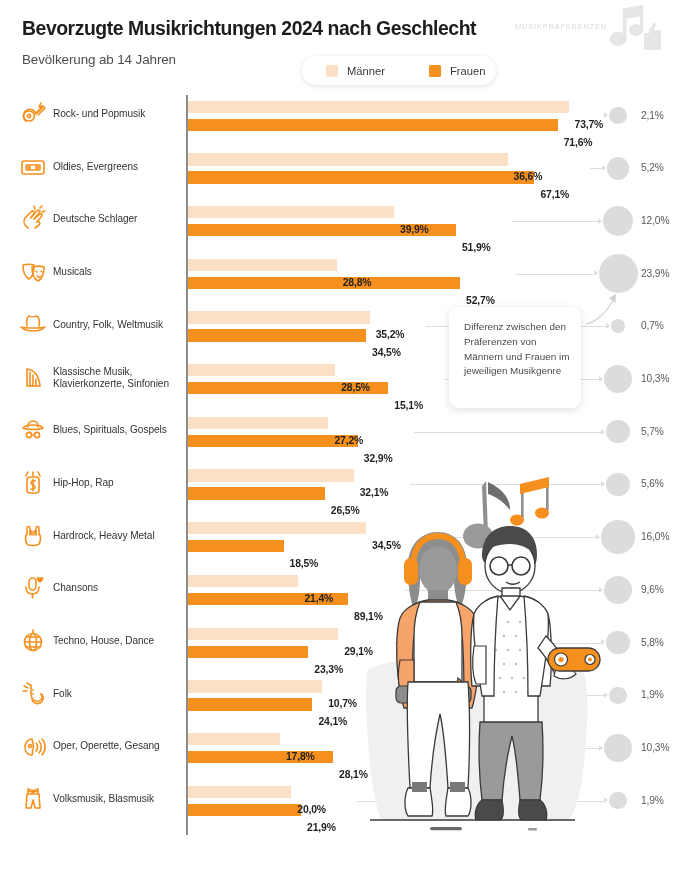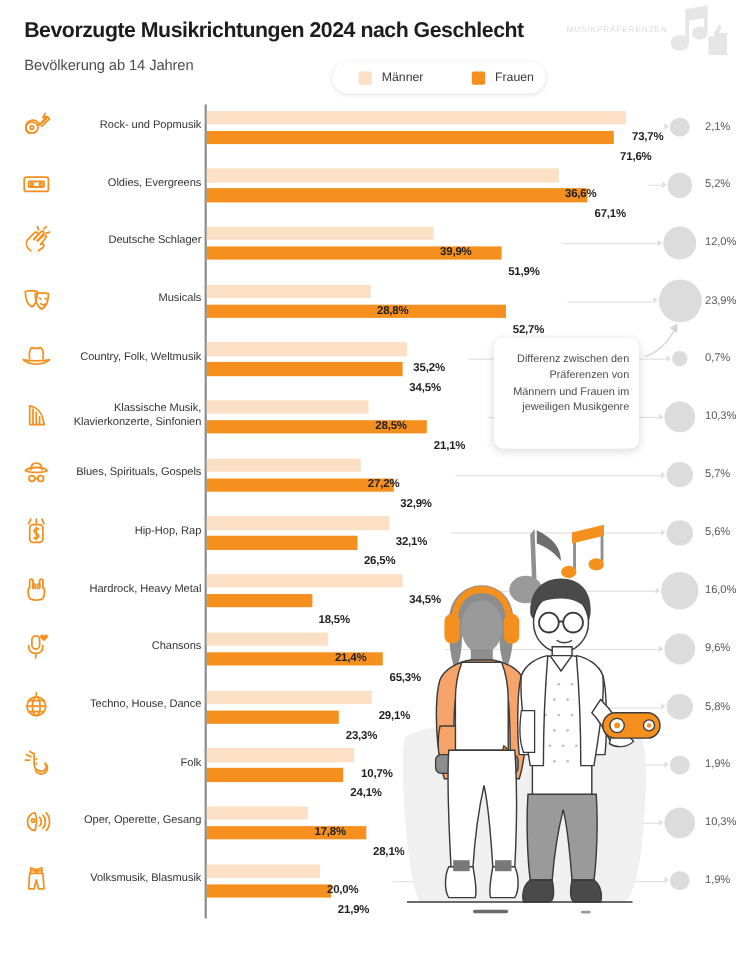--- a/index.html
+++ b/index.html
@@ -5,21 +5,21 @@
 <style>
   html,body{margin:0;padding:0;}
   body{
     width:675px;height:880px;
     background:#ffffff;
     font-family:"Liberation Sans","DejaVu Sans",sans-serif;
     color:#2b2b2b;
     overflow:hidden;
     position:relative;
   }
-  #root{position:relative;width:675px;height:880px;text-align:right;}
+  #root{position:relative;width:675px;height:880px;}
 
   
   .header{position:absolute;left:0;top:0;width:675px;height:92px;}
   .title{
     position:absolute;left:22px;top:17px;
     font-size:19.4px;font-weight:bold;letter-spacing:-0.45px;
     color:#1d1d1d;white-space:nowrap;
   }
   .subtitle{
     position:absolute;left:22px;top:52px;
@@ -273,21 +273,21 @@
               <path d="M9 6 C16 7 21 13 22 23" stroke="#F5901F" stroke-width="1.6" fill="none" stroke-linecap="round" stroke-linejoin="round"></path>
        <path d="M9 6 L9 23 L22 23" stroke="#F5901F" stroke-width="1.6" fill="none" stroke-linecap="round" stroke-linejoin="round"></path>
        <path d="M12 9 L12 23 M15 12 L15 23 M18 16 L18 23" stroke="#F5901F" stroke-width="1.6" fill="none" stroke-linecap="round" stroke-linejoin="round"></path>
             </svg></span>
      <div class="cat-label two"><span>Klassische Musik,</span><br><span>Klavierkonzerte, Sinfonien</span></div>
 
      <div class="bar m" style="width:147.1455px"></div>
      <div class="bar f" style="width:200.3244px"></div>
 
      <div class="bar-val m" style="left:341.14549999999997px">28,5%</div>
-     <div class="bar-val f" style="left:394.32439999999997px">21,1%</div>
+     <div class="bar-val f" style="left:394.32439999999997px">15,1%</div>
 
      <div class="connector" style="left:444.32439999999997px;width:154.431498502335px"></div>
      <div class="conn-head" style="left:598.755898502335px"></div>
 
      <div class="diff-circle" style="left:603.755898502335px;top:6.25589850233494px;width:28.48820299533012px;height:28.48820299533012px"></div>
      <div class="diff-val" style="top:14.5px">10,3%</div>
         </div>
         <div class="row" style="top: 319.2px;">
           <span class="cat-icon"><svg width="30" height="30" viewBox="0 0 30 30">
               <path d="M10 12 C10 8 12 6 15 6 C18 6 20 8 20 12" stroke="#F5901F" stroke-width="1.6" fill="none" stroke-linecap="round" stroke-linejoin="round"></path>
@@ -359,21 +359,21 @@
        <path d="M8 14 C8 19 11 21 14.5 21 C18 21 21 19 21 14" stroke="#F5901F" stroke-width="1.6" fill="none" stroke-linecap="round" stroke-linejoin="round"></path>
        <line x1="14.5" y1="21" x2="14.5" y2="25" stroke="#F5901F" stroke-width="1.6" fill="none" stroke-linecap="round" stroke-linejoin="round"></line>
        <path d="M22 5 C23 3 26 4 25.5 6 C25 8 22.5 9 22 10 C21.5 9 19 8 18.5 6 C18 4 21 3 22 5 Z" fill="#F5901F" stroke="none"></path>
             </svg></span>
      <div class="cat-label one"><span>Chansons</span></div>
 
      <div class="bar m" style="width:110.48819999999999px"></div>
      <div class="bar f" style="width:160.053px"></div>
 
      <div class="bar-val m" style="left:304.4882px">21,4%</div>
-     <div class="bar-val f" style="left:354.053px">65,3%</div>
+     <div class="bar-val f" style="left:354.053px">89,1%</div>
 
      <div class="connector" style="left:404.053px;width:195.0502076217556px"></div>
      <div class="conn-head" style="left:599.1032076217556px"></div>
 
      <div class="diff-circle" style="left:604.1032076217556px;top:6.603207621755622px;width:27.793584756488755px;height:27.793584756488755px"></div>
      <div class="diff-val" style="top:14.5px">9,6%</div>
         </div>
         <div class="row" style="top: 530px;">
           <span class="cat-icon"><svg width="30" height="30" viewBox="0 0 30 30">
               <circle cx="15" cy="16" r="8.5" stroke="#F5901F" stroke-width="1.6" fill="none" stroke-linecap="round" stroke-linejoin="round"></circle>

